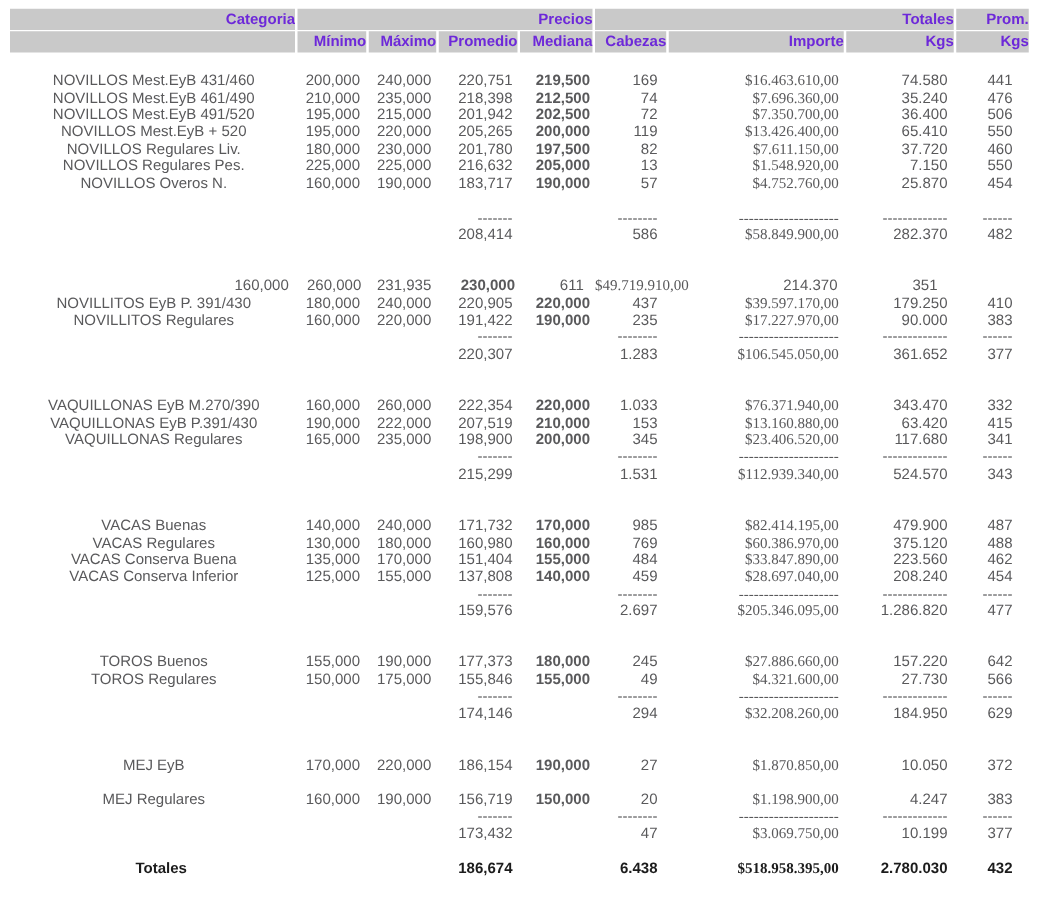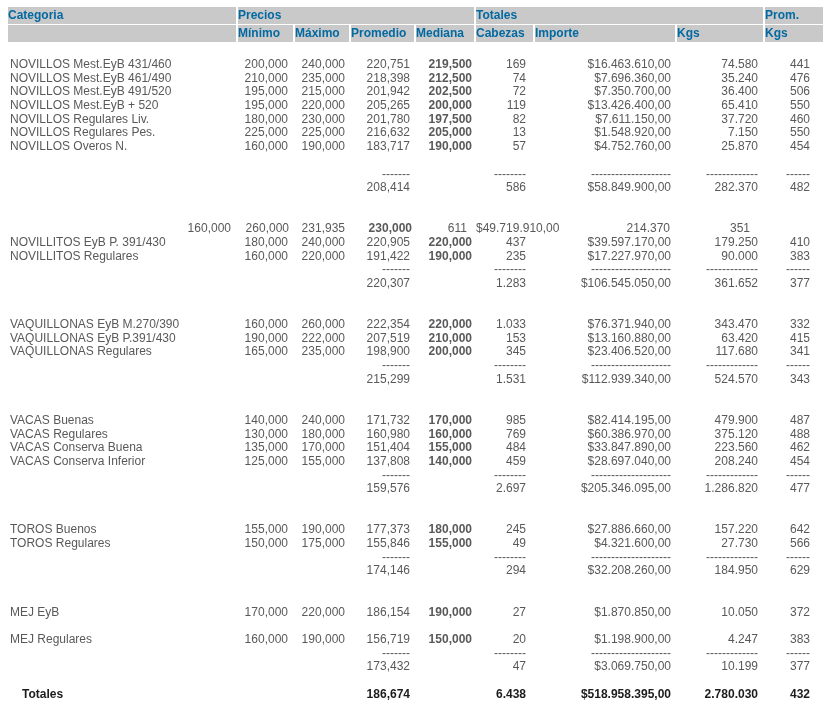--- a/index.html
+++ b/index.html
@@ -17,40 +17,40 @@
   .grid {
     display:grid;
     grid-template-columns:228px 55px 54px 63px 58px 57px 140px 86px 58px;
     column-gap:2px;
     padding-left:8px;
   }
   
   .hdr-row { height:17px; line-height:17px; margin-bottom:1px; }
   .hdr-cell {
     background:#c9c9c9;
-    color:#0369a1;
+    color:#6d28d9;
     font-weight:bold;
-    text-align:left;
+    text-align:right;
     white-space:nowrap;
     overflow:hidden;
   }
   .sp4 { grid-column:span 4; }
   .sp3 { grid-column:span 3; }
   
   #table-body { margin-top:16px; }
   .body-line { height:13.7px; line-height:13.7px; }
   .cell { white-space:nowrap; overflow:visible; }
-  .cat { padding-left:2px; text-align:left; }
+  .cat { padding-left:2px; text-align:center; }
   .num { text-align:right; }
   .c-min { padding-right:5px; }
   .c-max { padding-right:4px; }
   .c-prom { padding-right:4px; }
   .c-med { padding-right:2px;font-weight:bold; }
   .c-cab { padding-right:7px; }
-  .c-imp { padding-right:4px; }
+  .c-imp { padding-right:4px;font-family:Liberation Serif, serif; }
   .c-kgs { padding-right:5px; }
   .c-pk { padding-right:13px; }
   .totals-row { font-weight:bold; color:#1c1c1c; }
   .totals-row .cat { padding-left:14px; }
   .blank { height:13.7px; }
 </style>
 </head>
 <body>
 
 <div class="page">

